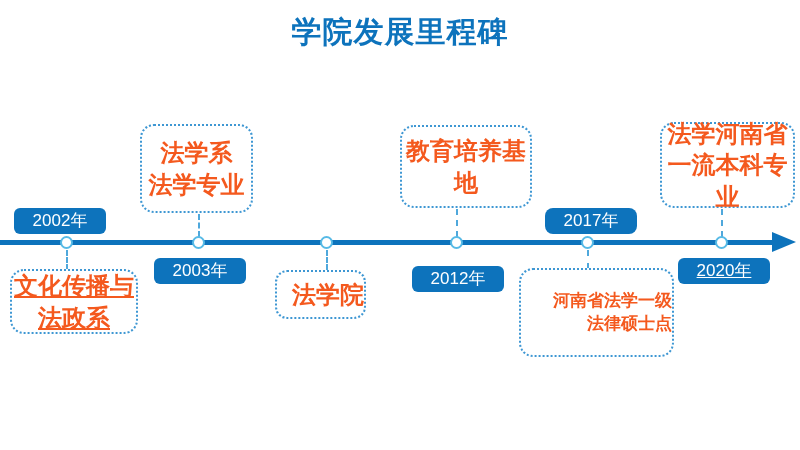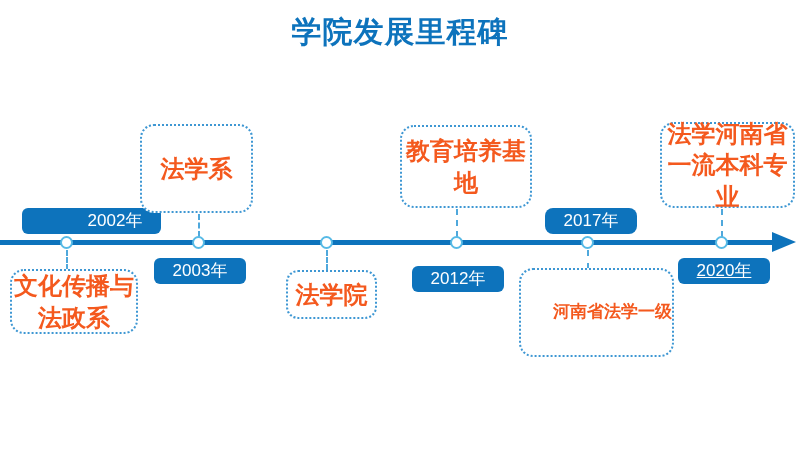--- a/index.html
+++ b/index.html
@@ -84,37 +84,37 @@
     justify-content: center;
     z-index: 2;
   }
   .callout span { display: block; }
   .callout.small-text { font-size: 17px; }
 
   
   .dot-1 { left: 60px; }  .dot-2 { left: 192px; } .dot-3 { left: 320px; }
   .dot-4 { left: 450px; } .dot-5 { left: 581px; } .dot-6 { left: 715px; }
 
-  .pill-1 { left: 22px;  top: 208px; padding-left: 47px; }
+  .pill-1 { left: 14px;  top: 208px; }
   .pill-2 { left: 154px; top: 258px; }
   .pill-3 { left: 281px; top: 208px; }
   .pill-4 { left: 412px; top: 266px; }
   .pill-5 { left: 545px; top: 208px; border-radius: 8px; }
   .pill-6 { left: 678px; top: 258px; text-decoration: underline; }
 
   .conn-1 { left: 66px;  top: 250px; height: 20px; }
   .conn-2 { left: 198px; top: 214px; height: 23px; }
   .conn-3 { left: 326px; top: 250px; height: 20px; }
   .conn-4 { left: 456px; top: 209px; height: 28px; }
   .conn-5 { left: 587px; top: 250px; height: 19px; }
   .conn-6 { left: 721px; top: 209px; height: 28px; }
 
-  .call-1 { left: 10px;  top: 269px; width: 128px; height: 65px; }
+  .call-1 { left: 10px;  top: 269px; width: 128px; height: 65px; text-decoration: underline; }
   .call-2 { left: 140px; top: 124px; width: 113px; height: 89px; }
-  .call-3 { left: 286px; top: 270px; width: 91px;  height: 49px; border-radius: 12px; }
+  .call-3 { left: 275px; top: 270px; width: 91px;  height: 49px; border-radius: 12px; align-items: flex-end; }
   .call-4 { left: 400px; top: 125px; width: 132px; height: 83px; }
   .call-5 { left: 519px; top: 268px; width: 155px; height: 89px; align-items: flex-end; }
   .call-6 { left: 660px; top: 122px; width: 135px; height: 86px; }
 </style>
 </head>
 <body>
 
 <div class="canvas">
 
   <div class="slide-title">学院发展里程碑</div>
@@ -128,40 +128,42 @@
   <div class="callout call-1">
     <span>文化传播与</span>
     <span>法政系</span>
   </div>
 
   <div class="year-pill pill-2">2003年</div>
   <div class="node-dot dot-2"></div>
   <div class="connector conn-2"></div>
   <div class="callout call-2">
     <span>法学系</span>
+    <span>法学专业</span>
   </div>
 
   <div class="node-dot dot-3"></div>
   <div class="connector conn-3"></div>
   <div class="callout call-3">
     <span>法学院</span>
   </div>
 
   <div class="year-pill pill-4">2012年</div>
   <div class="node-dot dot-4"></div>
   <div class="connector conn-4"></div>
   <div class="callout call-4">
     <span>教育培养基地</span>
   </div>
 
   <div class="year-pill pill-5">2017年</div>
   <div class="node-dot dot-5"></div>
   <div class="connector conn-5"></div>
   <div class="callout call-5 small-text">
     <span>河南省法学一级</span>
+    <span>法律硕士点</span>
   </div>
 
   <div class="year-pill pill-6">2020年</div>
   <div class="node-dot dot-6"></div>
   <div class="connector conn-6"></div>
   <div class="callout call-6">
     <span>法学河南省</span>
     <span>一流本科专业</span>
   </div>
 

